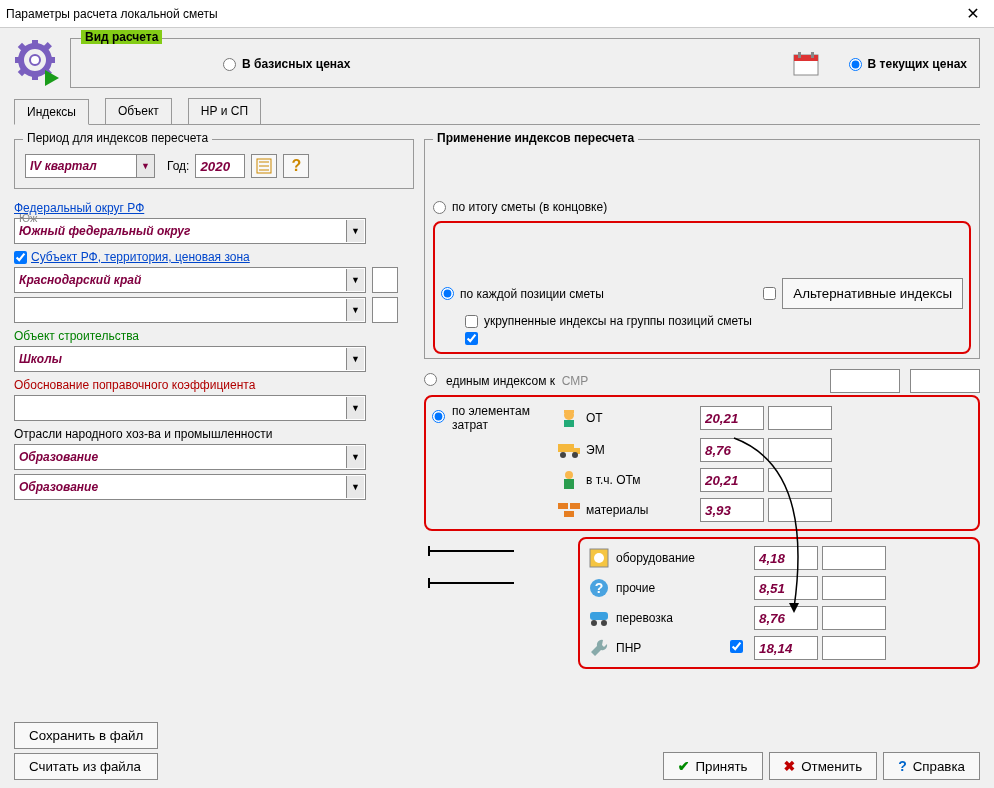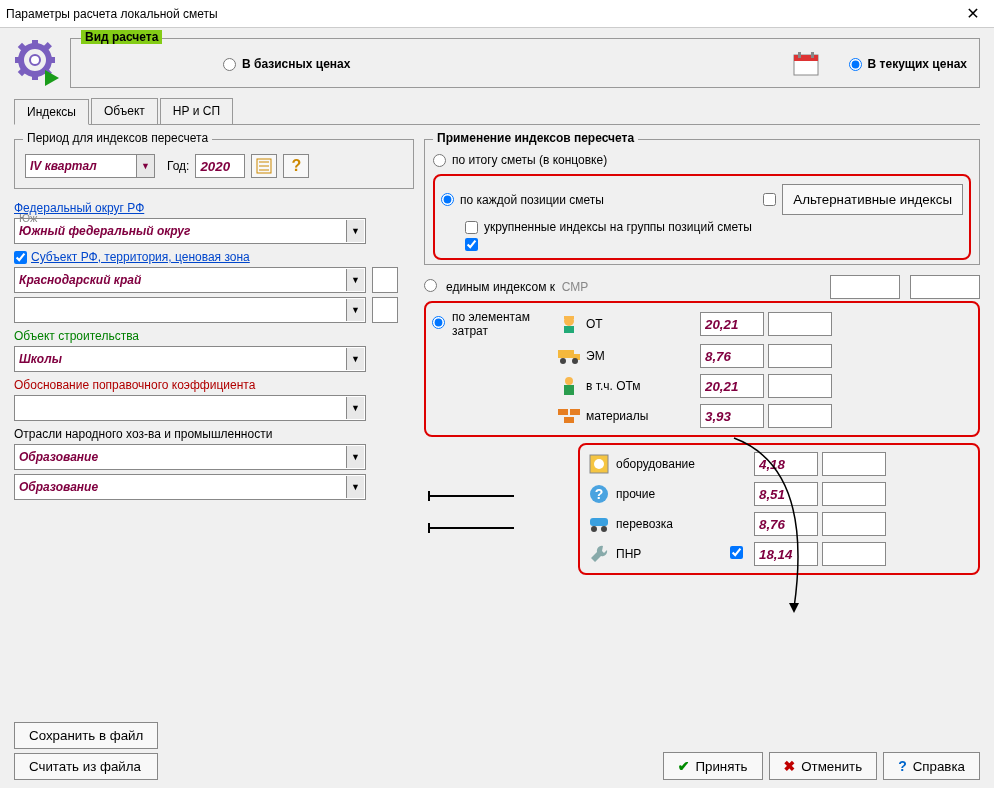--- a/index.html
+++ b/index.html
@@ -8,21 +8,21 @@
 .titlebar-text { flex: 1; font-size: 12px; }
 .close-btn { width: 30px; height: 24px; display: flex; align-items: center; justify-content: center; font-size: 16px; cursor: pointer; }
 .window-body { padding: 10px 14px; height: 760px; position: relative; }
 .topbar { display: flex; align-items: center; gap: 8px; }
 .gear-icon { width: 48px; height: 48px; display: flex; align-items: center; justify-content: center; }
 .calc-box { flex: 1; border: 1px solid #999; position: relative; padding: 12px 12px 10px; display: flex; align-items: center; gap: 30px; }
 .calc-box-legend { position: absolute; top: -9px; left: 10px; background: #84cc16; padding: 0 4px; font-weight: bold; }
 .radio-lbl { display: flex; align-items: center; gap: 6px; font-weight: bold; cursor: pointer; }
 .cal-icon { width: 26px; height: 26px; margin-left: auto; }
 .tabs { display: flex; margin-top: 10px; border-bottom: 1px solid #999; }
-.tab { padding: 5px 12px; border: 1px solid #999; border-bottom: none; background: #f0f0f0; margin-right: 2px; cursor: pointer; position: relative; }
+.tab { padding: 5px 12px; border: 1px solid #999; border-bottom: none; background: #f0f0f0; margin-right: 16px; cursor: pointer; position: relative; }
 .tab.active { background: #f0f0f0; top: 1px; border-bottom: 1px solid #f0f0f0; }
 .tab-content { display: flex; gap: 10px; padding-top: 14px; }
 .left-col { width: 400px; }
 .right-col { flex: 1; }
 .period-box { border: 1px solid #999; position: relative; padding: 14px 10px 10px; margin-bottom: 12px; }
 .period-box .legend { position: absolute; top: -9px; left: 8px; background: #f0f0f0; padding: 0 4px; }
 .period-row { display: flex; align-items: center; gap: 6px; }
 .select { border: 1px solid #888; background: #fff; height: 24px; display: flex; align-items: center; padding: 0 4px; font-style: italic; font-weight: bold; color: #800040; position: relative; text-align: center; }
 .select-btn { position: absolute; right: 0; top: 0; width: 18px; height: 100%; background: #e8e8e8; border-left: 1px solid #888; display: flex; align-items: center; justify-content: center; font-size: 9px; cursor: pointer; }
 .select.w130 { width: 130px; }
@@ -34,21 +34,21 @@
 .dropdown { width: 352px; height: 26px; border: 1px solid #888; background: #fff; position: relative; display: flex; align-items: center; padding: 0 4px; }
 .dropdown .value { flex: 1; font-style: italic; font-weight: bold; color: #800040; }
 .dropdown .dd-btn { width: 18px; height: 22px; background: #e8e8e8; border-left: 1px solid #888; display: flex; align-items: center; justify-content: center; font-size: 9px; cursor: pointer; margin-right: -3px; }
 .small-box { width: 26px; height: 26px; border: 1px solid #888; background: #fff; }
 .row-dd { display: flex; align-items: center; gap: 6px; margin-bottom: 4px; }
 .green-lbl { color: #008000; }
 .red-lbl { color: #b00000; }
 .chk { display: flex; align-items: center; gap: 4px; }
 .apply-box { border: 1px solid #999; position: relative; padding: 10px 8px 4px; margin-bottom: 8px; }
 .apply-box .legend { position: absolute; top: -9px; left: 8px; background: #f0f0f0; padding: 0 4px; font-weight: bold; }
-.radio-item { display: flex; align-items: center; gap: 6px; padding: 3px 0; cursor: pointer; }
+.radio-item { display: flex; align-items: center; gap: 6px; padding: 3px 0; cursor: pointer; margin-top: 47px; }
 .highlight-red { border: 2px solid #d00; border-radius: 8px; padding: 5px 6px; margin-top: 4px; }
 .btn-small { border: 1px solid #888; background: #f8f8f8; padding: 7px 10px; cursor: pointer; }
 .sub-chk { margin-left: 24px; display: flex; align-items: center; gap: 6px; padding: 2px 0; }
 .variant-hdr { display: flex; align-items: center; font-weight: bold; margin: 6px 0 4px; }
 .variant-hdr .c1 { flex: 1; }
 .variant-hdr .c2 { width: 90px; text-align: center; font-weight: normal; }
 .variant-hdr .c3 { width: 70px; text-align: center; font-weight: normal; }
 .variant-row { display: flex; align-items: center; gap: 6px; padding: 2px 0; }
 .variant-row .radio-col { width: 16px; }
 .variant-row .lbl-col { flex: 1; }
@@ -301,21 +301,21 @@
                 <rect x="12" y="0" width="10" height="6" fill="#e67e22"></rect>
                 <rect x="6" y="8" width="10" height="6" fill="#e67e22"></rect>
               </svg>
             </span>
           <span class="name-col">материалы</span>
           <input type="text" value="3,93" style="">
           <input type="text" class="kf" style="">
         </div>
       </div>
 
-      <div style="display:flex; align-items:center; gap:4px; margin-top:6px">
+      <div style="display:flex; align-items:flex-start; gap:4px; margin-top:6px">
         <div style="width:150px; padding-top:6px">
           <div class="arrow-long">
               <svg width="120" height="16">
                 <line x1="5" y1="8" x2="110" y2="8" stroke="#000" stroke-width="2"></line>
                 <polygon points="110,3 120,8 110,13" fill="#000"></polygon>
                 <line x1="5" y1="3" x2="5" y2="13" stroke="#000" stroke-width="2"></line>
               </svg>
             </div>
           <div style="height:16px"></div>
           <div class="arrow-long">

